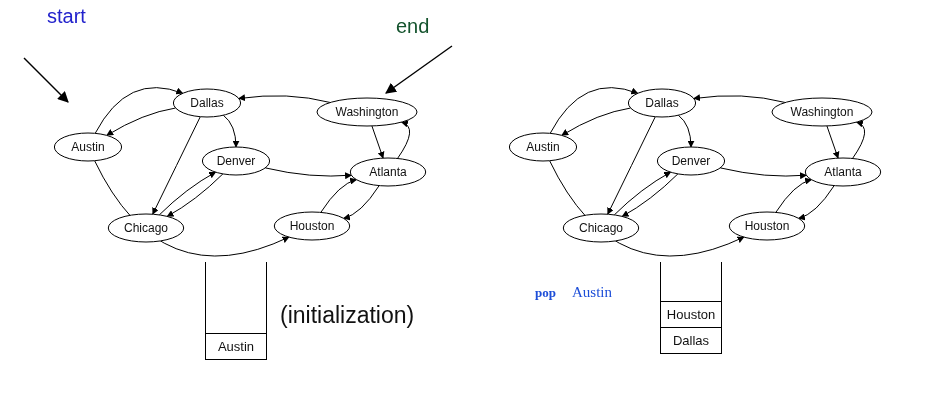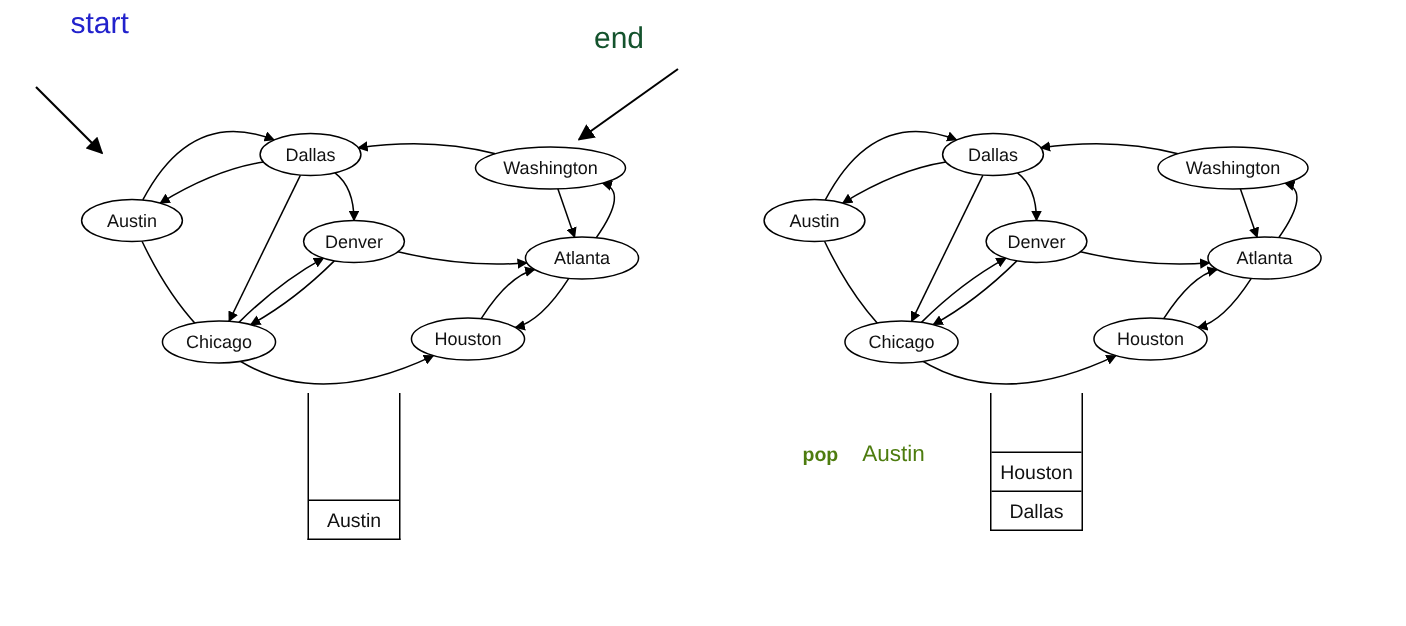--- a/index.html
+++ b/index.html
@@ -5,21 +5,21 @@
   html,body{margin:0;padding:0;background:#ffffff;}
   .canvas{
     position:relative;width:937px;height:417px;background:#ffffff;
     font-family:"Liberation Sans",sans-serif;overflow:hidden;
   }
   #graph-svg{position:absolute;left:0;top:0;}
   .annot{position:absolute;white-space:nowrap;}
   #label-start{left:47px;top:5px;font-size:20px;}
   #label-end{left:396px;top:15px;font-size:20px;}
   #label-init{left:280px;top:302px;font-size:23px;color:#111111;}
-  #pop-row{left:535px;top:294px;color:#4d7c0f;}
+  #pop-row{left:535px;top:283px;color:#1d4ed8;font-family:Liberation Serif, serif;}
   .pop-word{font-weight:bold;font-size:13px;margin-right:16px;}
   .pop-value{font-size:15px;}
   .stack{
     position:absolute;width:62px;box-sizing:border-box;
     border-left:1.5px solid #000;border-right:1.5px solid #000;border-bottom:1.5px solid #000;
     display:flex;flex-direction:column;justify-content:flex-end;background:#ffffff;
   }
   #stack-left{left:205px;top:262px;height:98px;}
   #stack-right{left:660px;top:262px;height:92px;}
   .stack-cell{
@@ -129,20 +129,21 @@
         </g>
       </g>
       <line x1="24" y1="58" x2="68" y2="102" stroke="#000000" stroke-width="1.4" marker-end="url(#arrow-big)"></line>
       <line x1="452" y1="46" x2="386" y2="93" stroke="#000000" stroke-width="1.4" marker-end="url(#arrow-big)"></line>
     </svg>
 
   <div id="label-start" class="annot" style="color: rgb(34, 34, 204);">start</div>
 
   <div id="label-end" class="annot" style="color: #14532d;">end</div>
 
+  <div id="label-init" class="annot">(initialization)</div>
 
   <div id="pop-row" class="annot">
     <span class="pop-word">pop</span><span class="pop-value">Austin</span>
   </div>
 
   <div id="stack-left" class="stack">
       <div class="stack-cell">Austin</div>
     </div>
   <div id="stack-right" class="stack">
       <div class="stack-cell">Houston</div>

